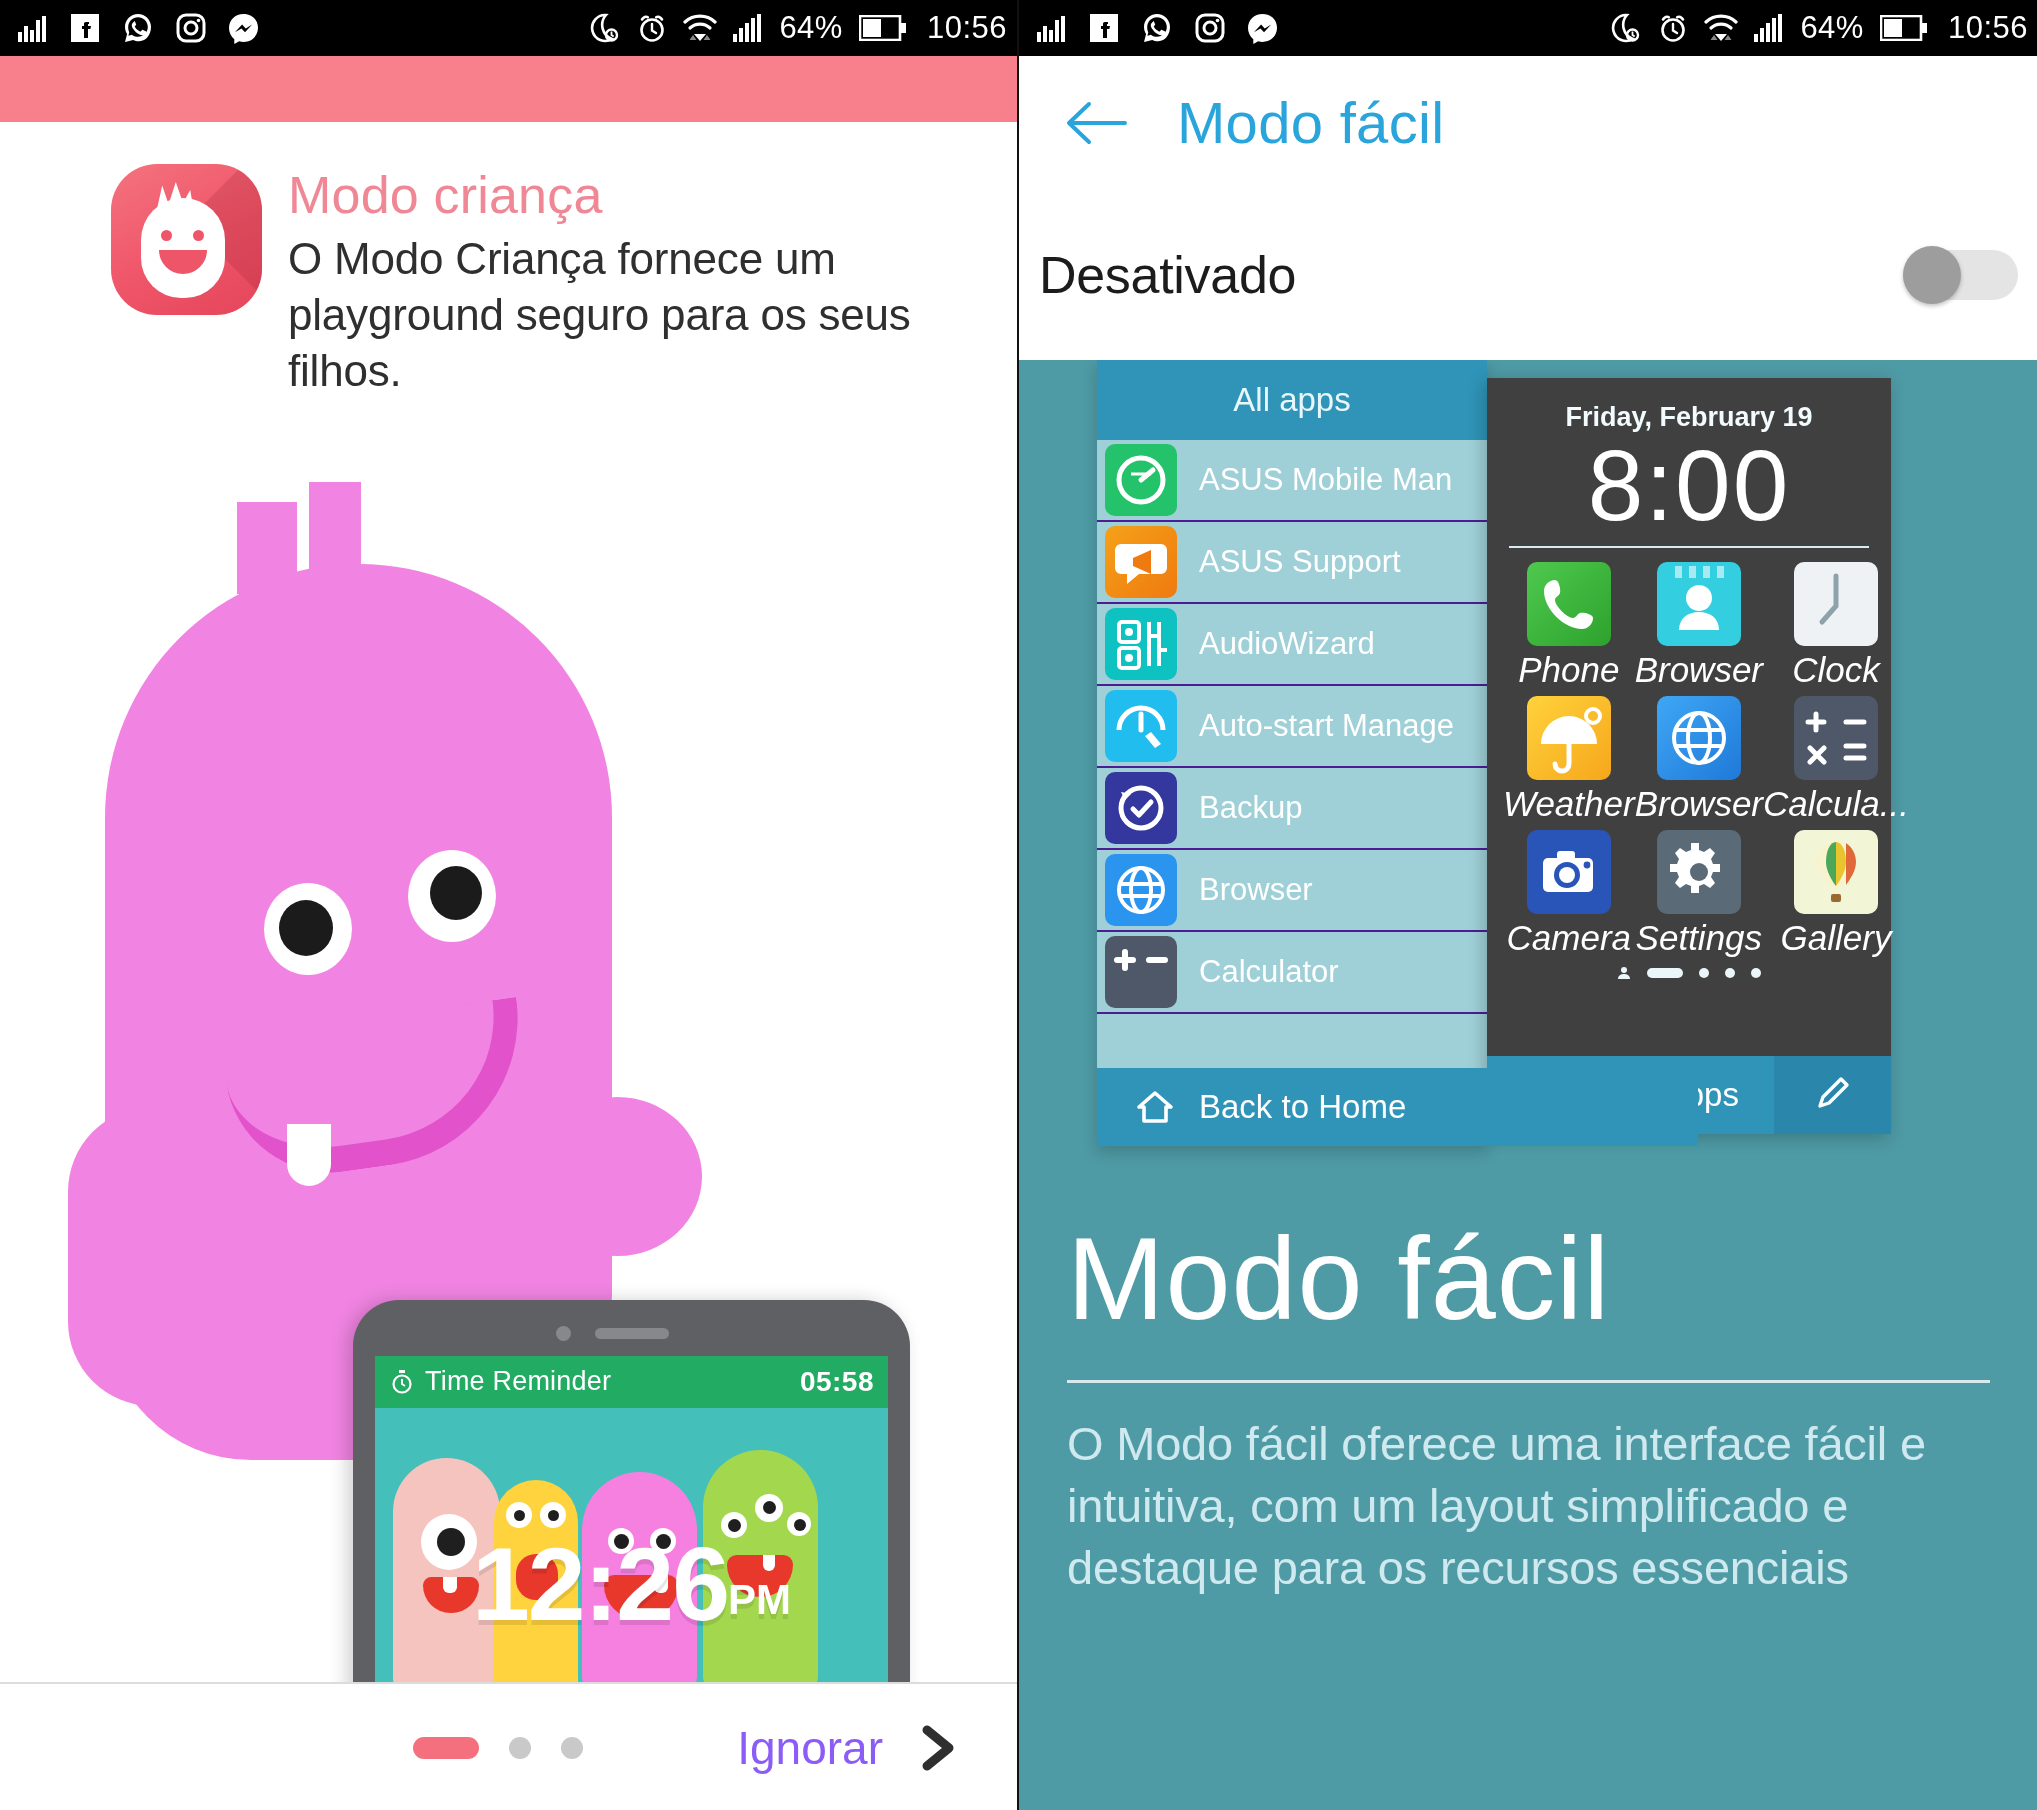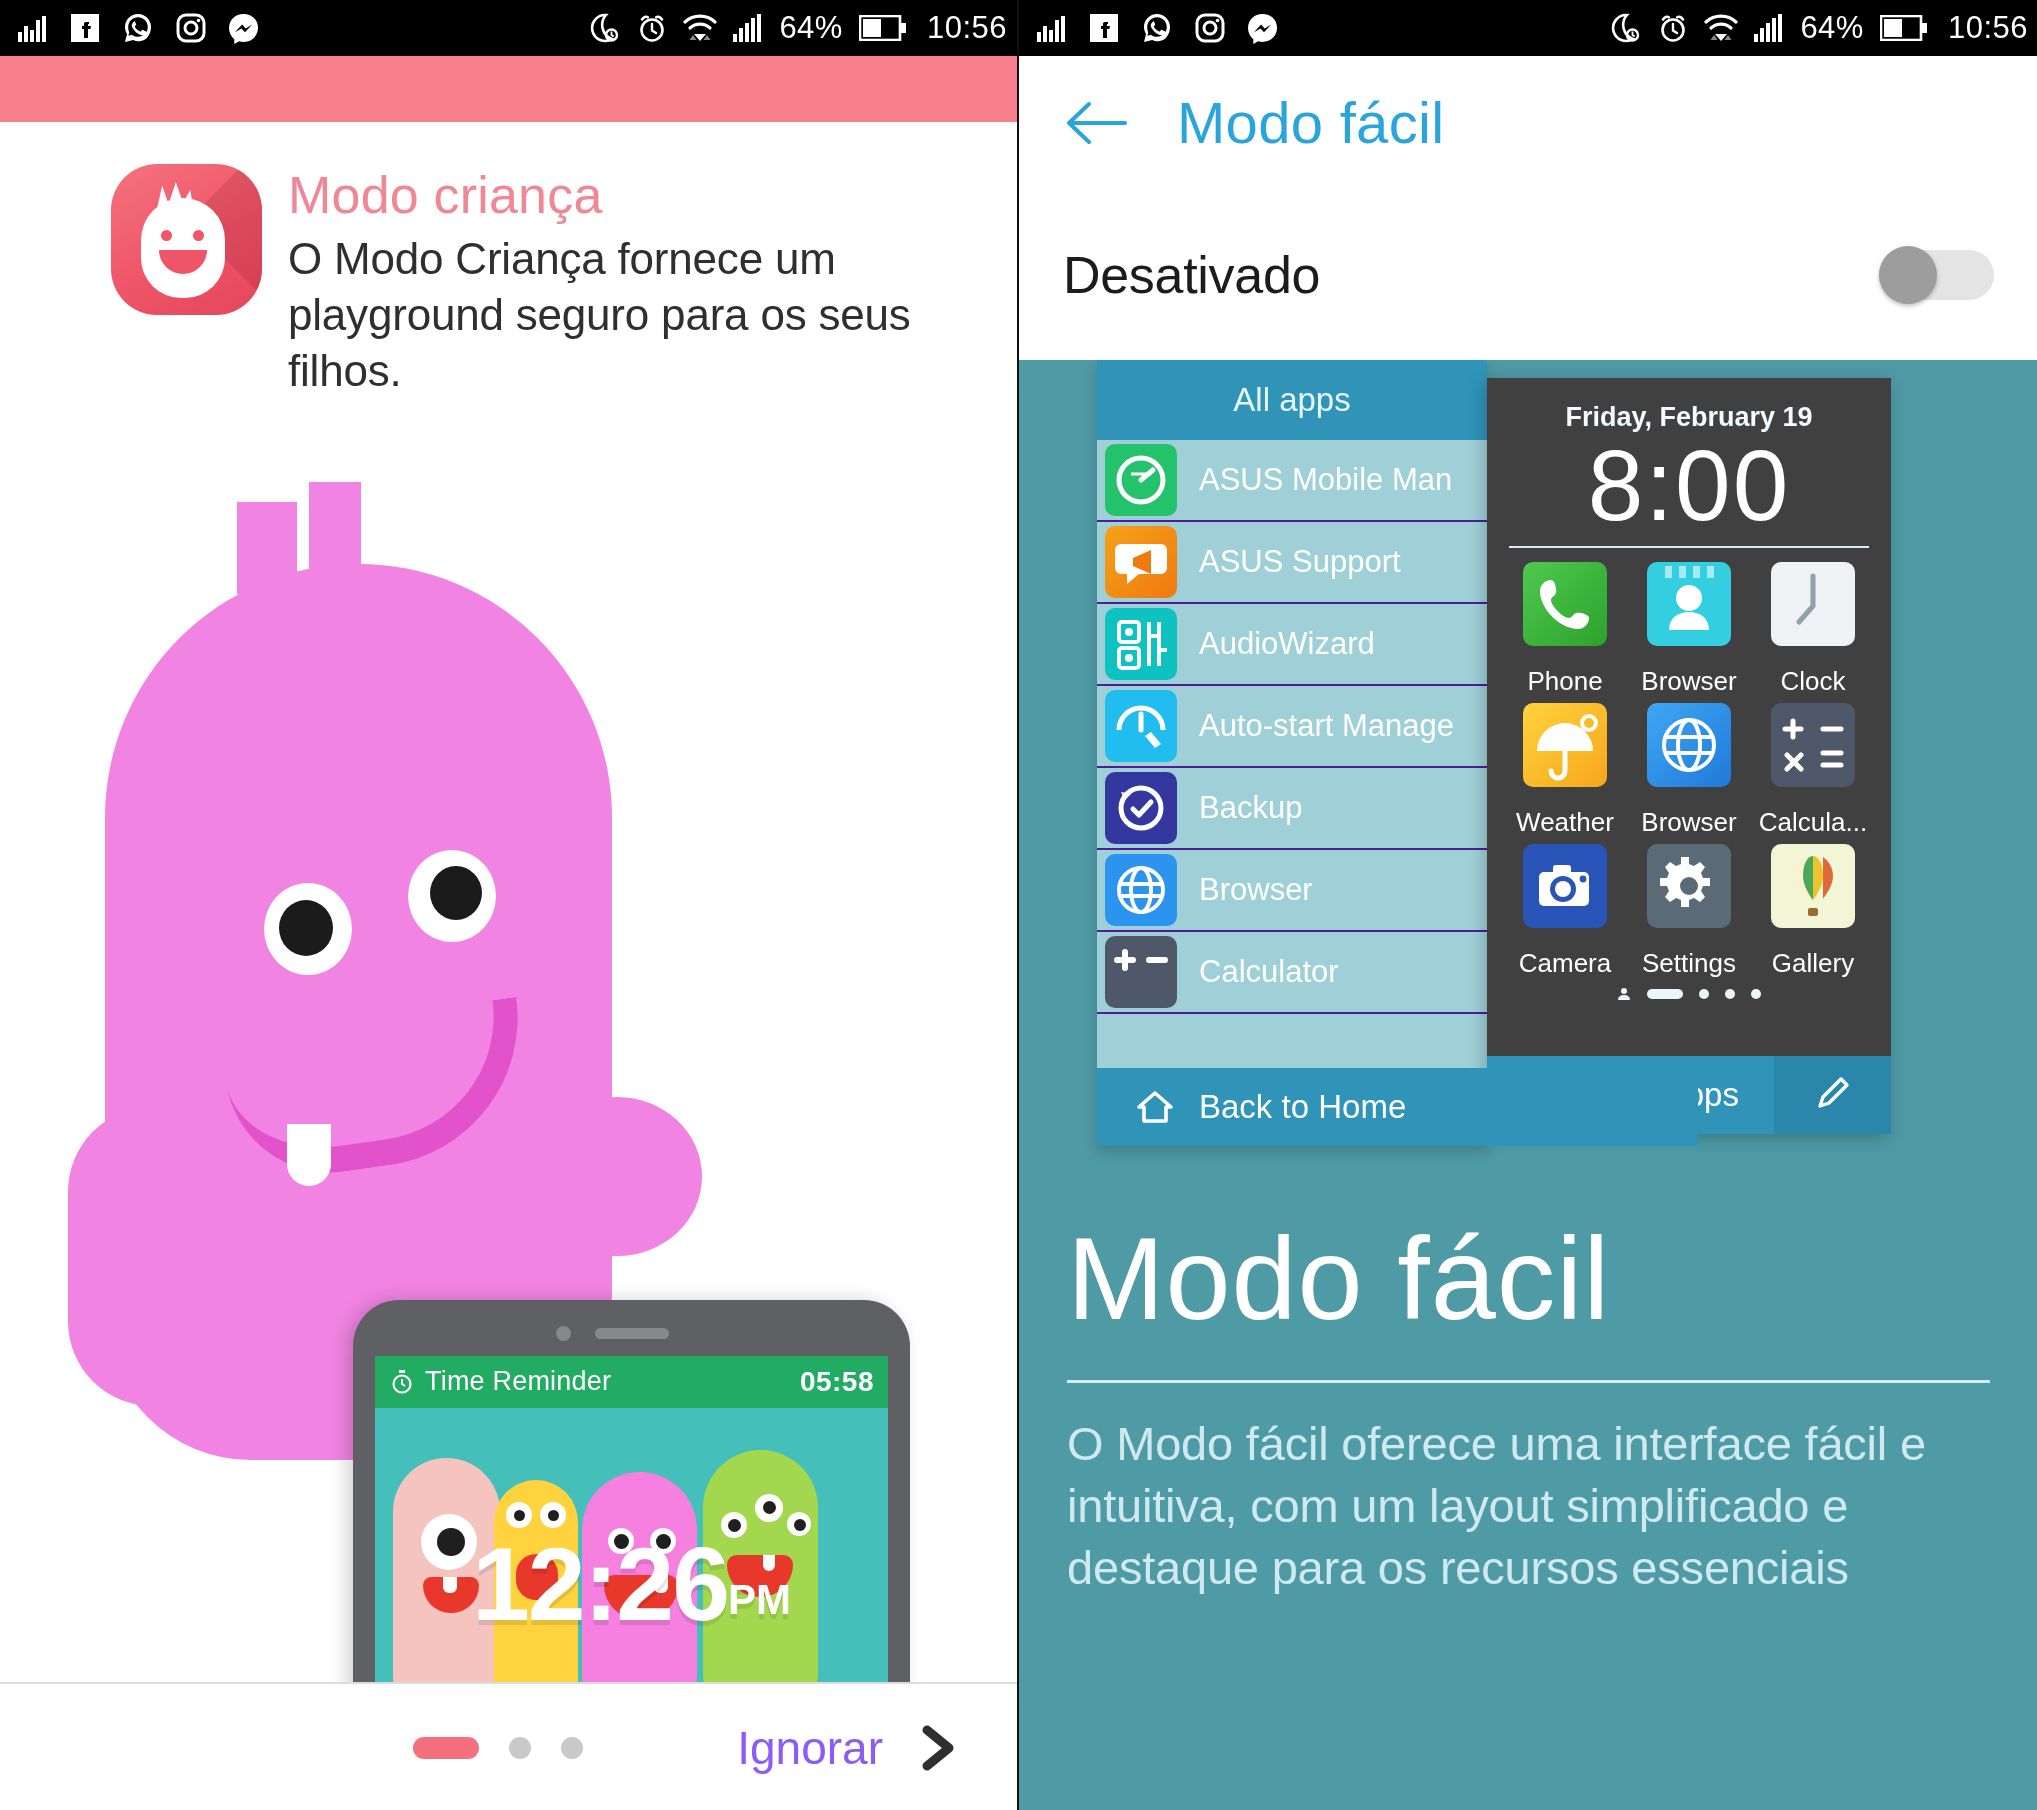--- a/index.html
+++ b/index.html
@@ -123,21 +123,21 @@
   .dots{ display:flex; align-items:center; gap:30px; margin-left: 413px;}
   .dot{ width:22px;height:22px;border-radius:11px;background:#c9c9c9;}
   .dot.active{ width:66px; background:#f5707e;}
   .ignorar{ margin-left:auto; display:flex; align-items:center; gap:26px; }
   .ignorar .t{ font-size:46px; color:#8b5cf6;}
 
   
   .panel-right{ width:1019px; height:1811px; background:#fff; display:flex; flex-direction:column;}
   .appbar{ height:133px; display:flex; align-items:center; padding: 0 44px; flex:none;}
   .appbar .ttl{ font-size:58px; color:#29a5dc; font-weight:400; margin-left:48px; letter-spacing:0.3px;}
-  .togglerow{ height:171px; display:flex; align-items:center; padding: 0 44px; flex:none;justify-content:center;}
+  .togglerow{ height:171px; display:flex; align-items:center; padding: 0 20px; flex:none;justify-content:center;}
   .togglerow .lbl{ font-size:52px; color:#1c1c1c; letter-spacing:-0.3px;}
   .switch{ margin-left:auto; width:115px; height:50px; border-radius:25px; background:#e4e4e4; position:relative;}
   .switch .knob{ position:absolute; left:0; top:-4px; width:58px;height:58px;border-radius:50%;
     background:#9d9d9d; box-shadow:0 2px 4px rgba(0,0,0,.25);}
 
   .preview{ height: 826px; background:#4e9aa5; position:relative; overflow:hidden; flex:none;}
   .pv-left{ position:absolute; left:78px; top:0; width:390px; height:786px; background:#9fd0d8; box-shadow: 0 6px 14px rgba(0,0,0,.18);}
   .pv-left .hdr{ height:80px; background:#2f94b8; color:#e8f7fb; font-size:33px; display:flex; align-items:center; justify-content:center;}
   .pv-row{ height:82px; display:flex; align-items:center; border-bottom:2px solid #4c1d95; padding-left:8px;}
   .pv-row .ic{ width:72px;height:72px;border-radius:10px; flex:none; position:relative; overflow:hidden;}
@@ -147,21 +147,21 @@
   .pv-foot .ft{ font-size:33px; margin-left:20px;}
 
   .pv-right{ position:absolute; left:468px; top:18px; width:404px; height:756px; background:#404040;
     box-shadow: -3px 4px 16px rgba(0,0,0,.22); z-index:2;}
   .pv-date{ text-align:center; color:#f2fbfd; font-size:27px; padding-top:24px; font-weight:600;}
   .pv-clock{ text-align:center; color:#fff; font-size:100px; font-weight:200; line-height:1.05; letter-spacing:2px;}
   .pv-div{ height:2px; background:#d5ecf1; margin:8px 22px 0 22px;}
   .pv-grid{ display:grid; grid-template-columns:repeat(3,1fr); padding: 14px 16px 0 16px; row-gap:6px;}
   .pv-app{ text-align:center;}
   .pv-app .ic{ width:84px;height:84px;margin:0 auto;border-radius:10px;position:relative;overflow:hidden;}
-  .pv-app .lb{ font-size:26px; color:#fff; margin-top:20px;}
+  .pv-app .lb{ font-size:35px; color:#fff; margin-top:4px;font-style:italic;}
   .pv-pager{ display:flex; align-items:center; justify-content:center; gap:16px; margin-top:8px;}
   .pv-pager .pd{ width:10px;height:10px;border-radius:50%;background:#eaf6f9;}
   .pv-pager .pd.on{ width:36px;height:10px;border-radius:5px;}
   .pv-rfoot{ position:absolute; left:0; right:0; bottom:0; height:78px; display:flex; z-index:4;}
   .pv-rfoot .more{ flex:1; background:#2f94b8; display:flex; align-items:center; color:#fff; padding-left:34px; gap:20px;}
   .pv-rfoot .more .t{ font-size:33px;}
   .pv-rfoot .edit{ width:117px; background:#2a87ab; display:flex; align-items:center; justify-content:center;}
 
   .easy-hero{ flex:1; background:#4e9aa5; padding: 30px 48px 0 48px; overflow:hidden;}
   .easy-title{ font-size:117px; color:#fff; font-weight:200; letter-spacing:1px; line-height:1.08;}

